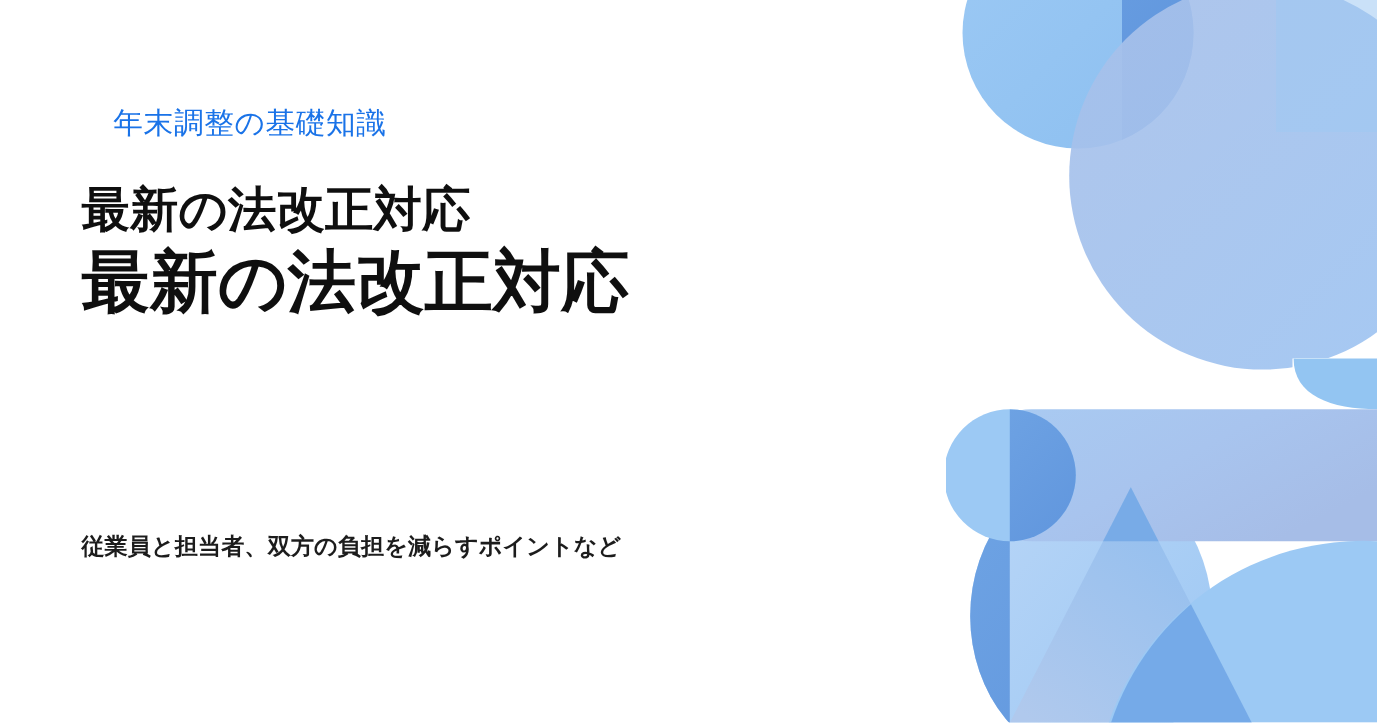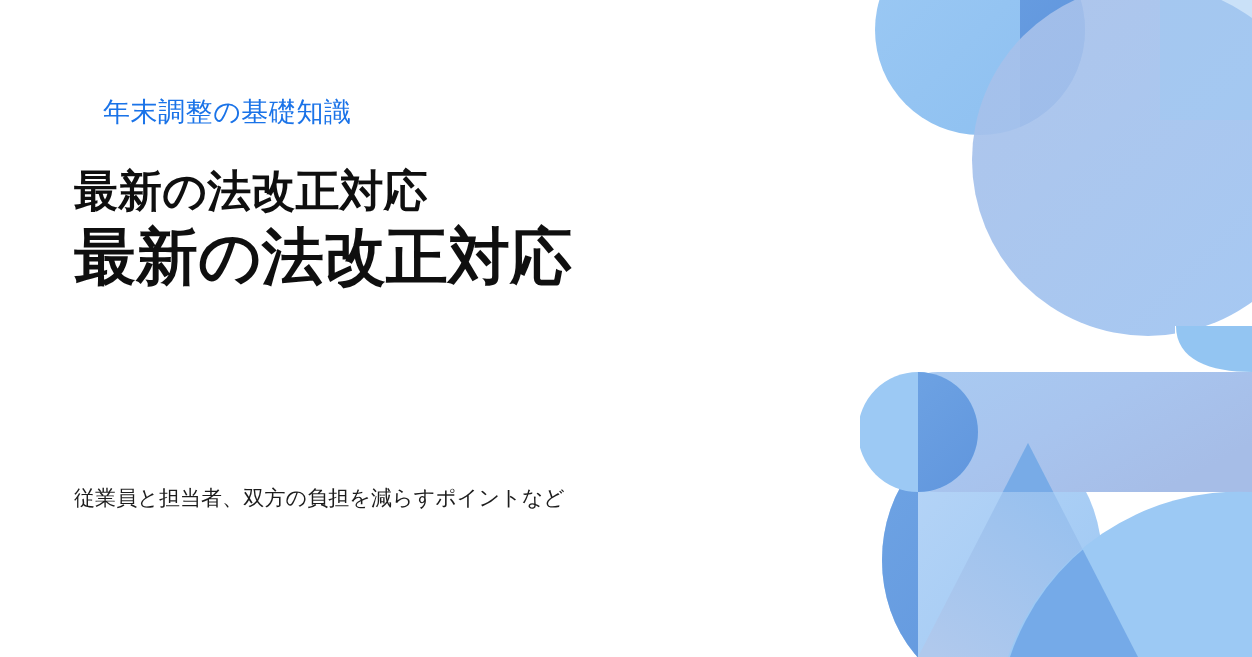--- a/index.html
+++ b/index.html
@@ -76,21 +76,21 @@
   .headline .hl-3 {
     font-size: 62px;
     line-height: 1.30;
   }
 
   .subtitle {
     position: absolute;
     top: 478px;
     left: 0;
     color: #1c1c1c;
-    font-weight: 400;
+    font-weight: 700;
     font-size: 21px;
     line-height: 1.95;
     letter-spacing: 0.005em;
   }
   .subtitle .sub {
     display: block;
     white-space: nowrap;
   }
 </style>
 </head>

